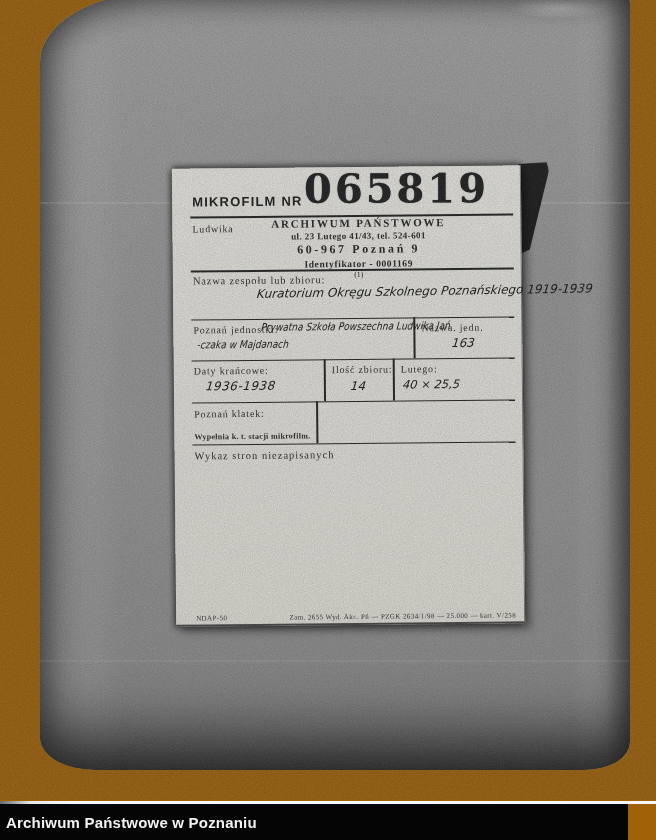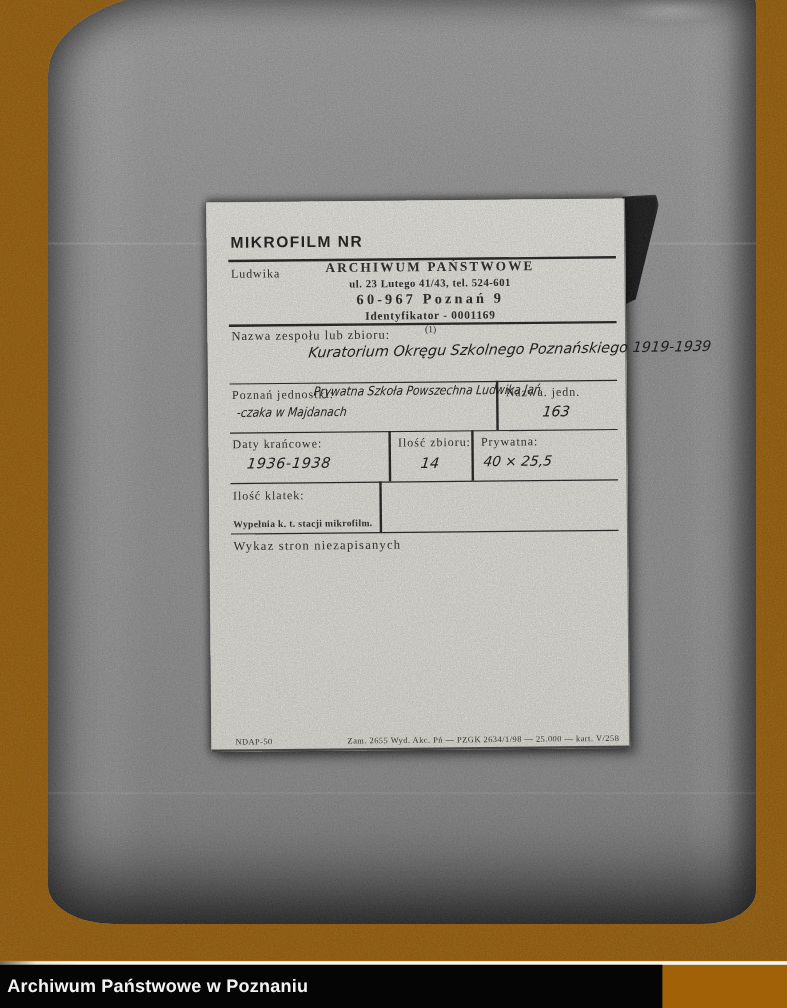--- a/index.html
+++ b/index.html
@@ -56,21 +56,21 @@
   .addr3{font-weight:bold;font-size:12px;letter-spacing:2.6px;margin-top:1px;}
   .addr4{font-size:9.5px;letter-spacing:.6px;margin-top:2px;font-weight:bold;}
   .addr5{font-size:8px;margin-top:1px;}
 
   .foot{position:absolute;top:446px;font-size:7px;letter-spacing:.4px;color:#2b2b2b;
         font-family:"Liberation Serif",serif;white-space:nowrap;}
 
   
   .sep-line{position:absolute;left:0;top:801px;width:656px;height:3px;
     background:linear-gradient(90deg,#6b6b6b 0,#e6e6e6 30px,#fbfbfb 70px,#f6f6f6 100%);}
-  .caption-bar{position:absolute;left:0;top:804px;width:552px;height:36px;background:#050505;
+  .caption-bar{position:absolute;left:0;top:804px;width:628px;height:36px;background:#050505;
     display:flex;align-items:center;}
   .caption-text{font-family:"Liberation Sans",sans-serif;font-weight:bold;font-size:15px;
     color:#f2f2f2;padding-left:6px;letter-spacing:.2px;}
 
   .grain{position:absolute;left:0;top:0;pointer-events:none;}
 </style>
 </head>
 <body>
 
 <div id="screen">
@@ -78,20 +78,21 @@
   <div class="film">
     <div class="streak" style="top:210px"></div>
     <div class="streak" style="top:668px;opacity:.6"></div>
   </div>
 
   <div class="wedge"></div>
 
   <div class="card">
 
     <div class="mikro">MIKROFILM NR</div>
+    <div class="stamp">065819</div>
 
     <div class="rule" style="top:48px"></div>
 
     <div class="lbl" style="left:20px;top:55px">Ludwika</div>
     <div class="addr">
       <div class="addr1">ARCHIWUM PAŃSTWOWE</div>
       <div class="addr2">ul. 23 Lutego 41/43, tel. 524-601</div>
       <div class="addr3">60-967 Poznań 9</div>
       <div class="addr4">Identyfikator - 0001169</div>
       <div class="addr5">(1)</div>
@@ -112,27 +113,27 @@
     <div class="hand" style="left:240px;top:170px;width:100px;text-align:center">163</div>
 
     <div class="rule rule-thin" style="top:192px"></div>
     <div class="vline" style="left:150px;top:192px;height:42px"></div>
     <div class="vline" style="left:219px;top:192px;height:42px"></div>
 
     <div class="lbl" style="left:20px;top:197px">Daty krańcowe:</div>
     <div class="hand" style="left:32px;top:211px;letter-spacing:.5px">1936-1938</div>
     <div class="lbl" style="left:158px;top:197px">Ilość zbioru:</div>
     <div class="hand" style="left:150px;top:212px;width:69px;text-align:center">14</div>
-    <div class="lbl" style="left:227px;top:197px">Prywatna:</div>
+    <div class="lbl" style="left:227px;top:197px">Lutego:</div>
     <div class="hand" style="left:229px;top:211px;font-size:11.5px">40 × 25,5</div>
 
     <div class="rule rule-thin" style="top:234px"></div>
     <div class="vline" style="left:142px;top:234px;height:42px"></div>
 
-    <div class="lbl" style="left:20px;top:240px">Ilość klatek:</div>
+    <div class="lbl" style="left:20px;top:240px">Poznań klatek:</div>
     <div class="lbl" style="left:20px;top:264px;font-size:8px;font-weight:bold;letter-spacing:.3px">Wypełnia k. t. stacji mikrofilm.</div>
 
     <div class="rule rule-thin" style="top:276px"></div>
     <div class="lbl" style="left:20px;top:282px;font-size:10.5px;letter-spacing:1px">Wykaz stron niezapisanych</div>
 
     <div class="foot" style="left:20px">NDAP-50</div>
     <div class="foot" style="right:8px;text-align:right">Zam. 2655 Wyd. Akc. Pń — PZGK 2634/1/98 — 25.000 — kart. V/258</div>
   </div>
 
   <svg class="grain" width="656" height="800">

